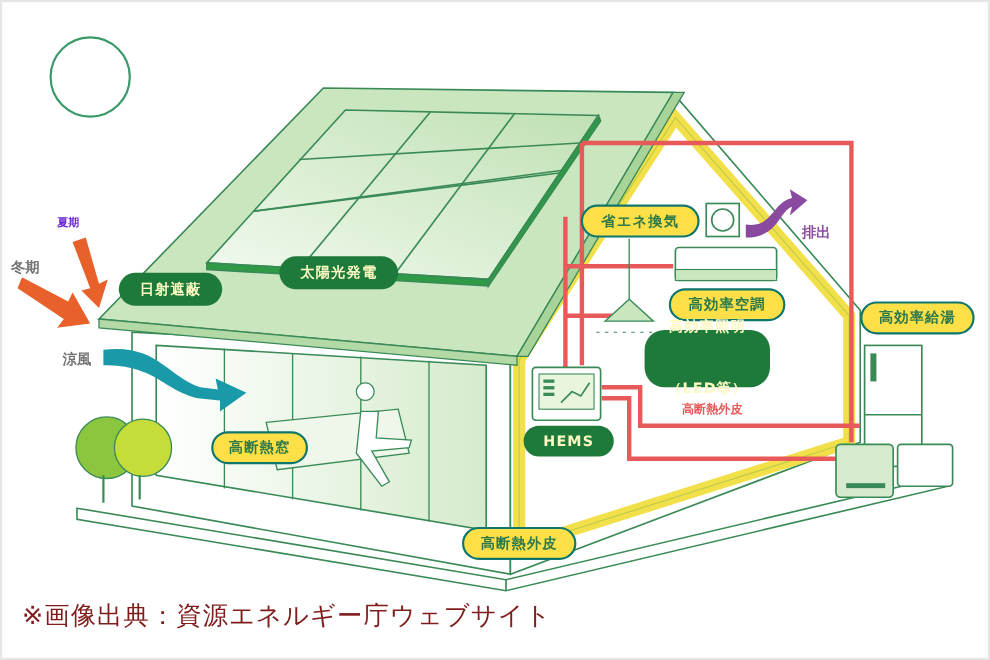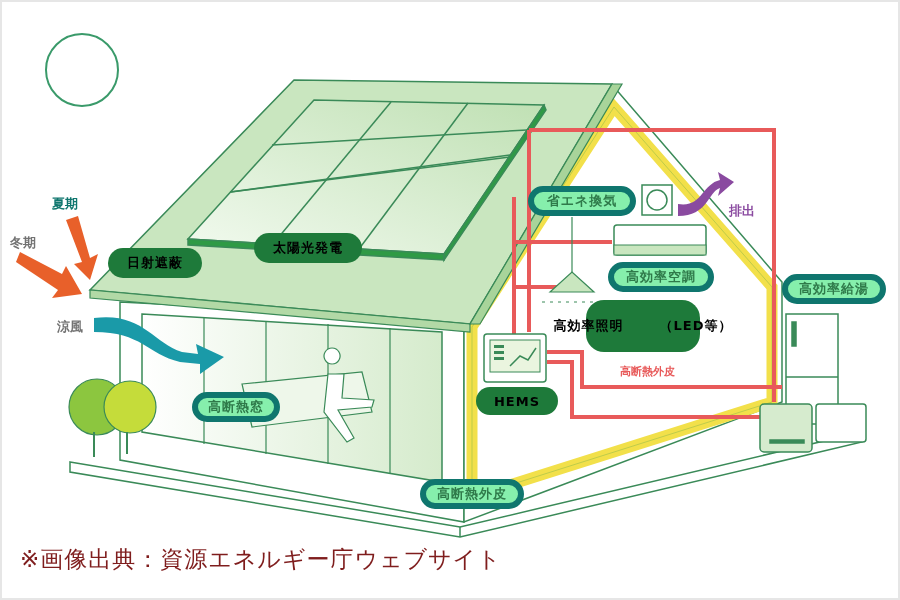--- a/index.html
+++ b/index.html
@@ -7,23 +7,23 @@
     position: relative; width: 896px; height: 596px; margin: 2px;
     background: #ffffff; overflow: hidden;
     font-family: "DejaVu Sans", "Liberation Sans", sans-serif;
   }
   svg.scene { position: absolute; left: 0; top: 0; }
   .pill {
     position: absolute; display: flex; align-items: center; justify-content: center;
     border-radius: 16px; font-size: 13px; font-weight: bold; white-space: nowrap;
     box-sizing: border-box; letter-spacing: 1px;
   }
-  .pill.dark { background: #1e7a3a; color: #000000; }
-  .pill.light { background: #86efac; color: #2f7a4a; border: 6px solid #0f766e; }
-  .pill.two { flex-direction: row; line-height: 20px; border-radius: 18px; gap: 36px; }
+  .pill.dark { background: #1e7a3a; color: #fef9c3; }
+  .pill.light { background: #fde047; color: #2f7a4a; border: 2px solid #0f766e; }
+  .pill.two { flex-direction: column; line-height: 20px; border-radius: 18px; gap: 36px; }
   .txt { position: absolute; font-weight: bold; white-space: nowrap; }
   .caption {
     position: absolute; left: 18px; top: 542px; font-size: 23px; color: #7f1d1d;
     letter-spacing: 1px;
   }
 </style>
 </head>
 <body>
 
 <div class="frame">
@@ -139,21 +139,21 @@
       <polygon points="14,260 18,250 60,272 64,264 80,292 50,296 56,288" fill="#e8602a"></polygon>
     </g>
     <g>
       <path d="M92,316 C140,310 150,340 180,350 L196,352 L194,342 L222,355 L198,372 L198,362 L178,360 C145,352 140,330 92,330 Z" fill="#1a9aa8"></path>
     </g>
     <g>
       <path d="M676,202 C700,206 700,182 718,178 L716,170 L732,180 L716,194 L718,186 C706,190 706,214 676,214 Z" fill="#8a4aa0"></path>
     </g>
   </svg>
 
-  <div class="txt" style="left:50px;top:193px;font-size:13px;color:#0f766e;">夏期</div>
+  <div class="txt" style="left:50px;top:193px;font-size:10px;color:#6d28d9;">夏期</div>
   <div class="txt" style="left:8px;top:232px;font-size:13px;color:#737373;">冬期</div>
   <div class="pill dark" style="left:106px;top:246px;width:94px;height:30px;">日射遮蔽</div>
   <div class="pill dark" style="left:252px;top:231px;width:108px;height:30px;">太陽光発電</div>
   <div class="txt" style="left:55px;top:316px;font-size:13px;color:#737373;">涼風</div>
   <div class="pill light" style="left:190px;top:390px;width:88px;height:30px;">高断熱窓</div>
   <div class="pill light" style="left:418px;top:441px;width:104px;height:30px;margin-top:36px;">高断熱外皮</div>
   <div class="pill light" style="left:526px;top:184px;width:108px;height:30px;">省エネ換気</div>
   <div class="txt" style="left:727px;top:200px;font-size:13px;color:#8a4aa0;">排出</div>
   <div class="pill light" style="left:606px;top:260px;width:106px;height:30px;">高効率空調</div>
   <div class="pill dark two" style="left:584px;top:298px;width:114px;height:52px;">

